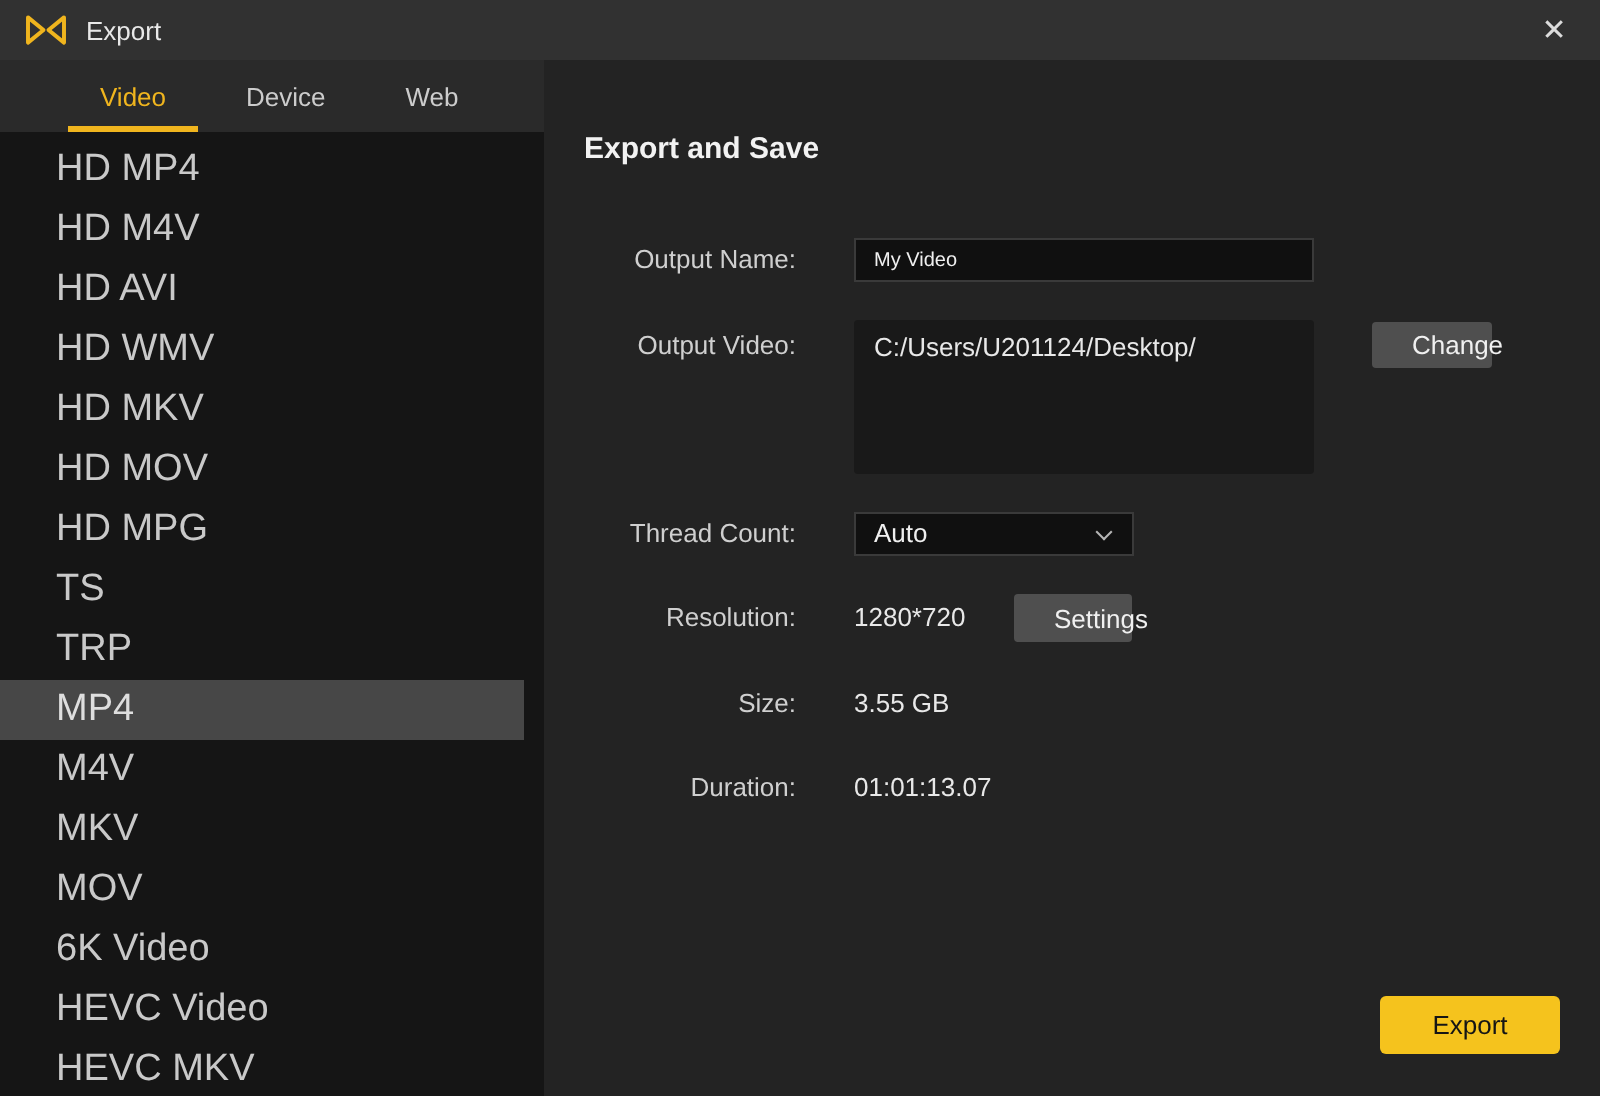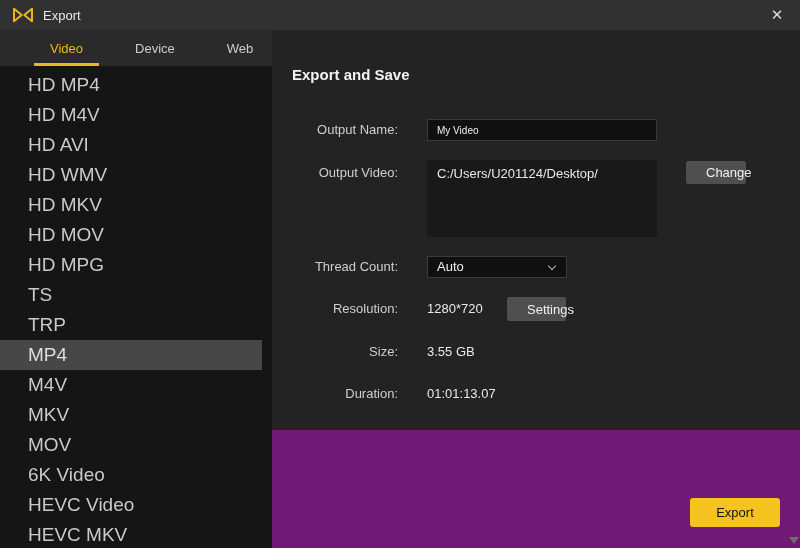--- a/index.html
+++ b/index.html
@@ -1,30 +1,30 @@
 <!DOCTYPE html>
 <html><head>
 <meta charset="utf-8">
 <style>
   * { margin:0; padding:0; box-sizing:border-box; }
   html,body { width:800px; height:548px; overflow:hidden; background:#151515;
               font-family:"Liberation Sans", sans-serif; }
-  .window { position:relative; width:800px; height:548px; background:#701a75; }
+  .window { position:relative; width:800px; height:548px; background:#7dd3fc; }
 
   
   .titlebar { position:absolute; left:0; top:0; width:800px; height:30px;
               background:#313131; display:flex; align-items:center; padding:0 12px; }
   .logo { width:22px; height:18px; display:block; }
   .title-text { color:#e8e8e8; font-size:13px; margin-left:9px; }
   .close-btn { margin-left:auto; color:#dcdcdc; font-size:15px; width:22px; height:22px;
                display:flex; align-items:center; justify-content:center; cursor:pointer; }
 
   
   .tabbar { position:absolute; left:0; top:30px; width:272px; height:36px;
-            background:#2a2a2a; display:flex; align-items:stretch; padding-left:30px;gap:12px; }
+            background:#2a2a2a; display:flex; align-items:stretch; padding-left:30px; }
   .tab { margin:0 4px; padding:0 16px; display:flex; align-items:center; font-size:13px;
          color:#cccccc; border-bottom:3px solid transparent; padding-top:3px; cursor:pointer; }
   .tab.active { color:#f0b51e; border-bottom-color:#f0b51e; }
 
   .list { position:absolute; left:0; top:66px; width:272px; height:482px;
           background:#151515; padding-top:4px; overflow:hidden; }
   .list-item { width:262px; height:30px; line-height:30px; padding-left:28px;
                font-size:19px; color:#c9c9c9; cursor:pointer; white-space:nowrap; }
   .list-item.selected { background:#474747; color:#dedede; }
 
@@ -33,21 +33,21 @@
   .scroll-up { position:absolute; top:5px; left:0; width:0; height:0;
                border-left:5px solid transparent; border-right:5px solid transparent;
                border-bottom:7px solid #8f8f8f; cursor:pointer; }
   .scroll-thumb { position:absolute; top:16px; left:1px; width:8px; height:244px;
                   background:#7d7d7d; border-radius:4px; cursor:pointer; }
   .scroll-down { position:absolute; bottom:4px; left:0; width:0; height:0;
                  border-left:5px solid transparent; border-right:5px solid transparent;
                  border-top:7px solid #6d6d6d; cursor:pointer; }
 
   
-  .panel { position:absolute; left:272px; top:30px; width:528px; height:400px;
+  .panel { position:absolute; left:272px; top:30px; width:528px; height:518px;
            background:#232323; }
   .panel-heading { position:absolute; left:20px; top:36px; font-size:15px;
                    font-weight:bold; color:#f2f2f2; }
 
   .row { position:absolute; left:0; width:528px; }
   .lbl { position:absolute; left:0; width:126px; text-align:right; font-size:13px;
          color:#cfcfcf; }
   .val { position:absolute; left:155px; font-size:13px; color:#e8e8e8; }
 
   .text-input { position:absolute; left:155px; top:0; width:230px; height:22px;

